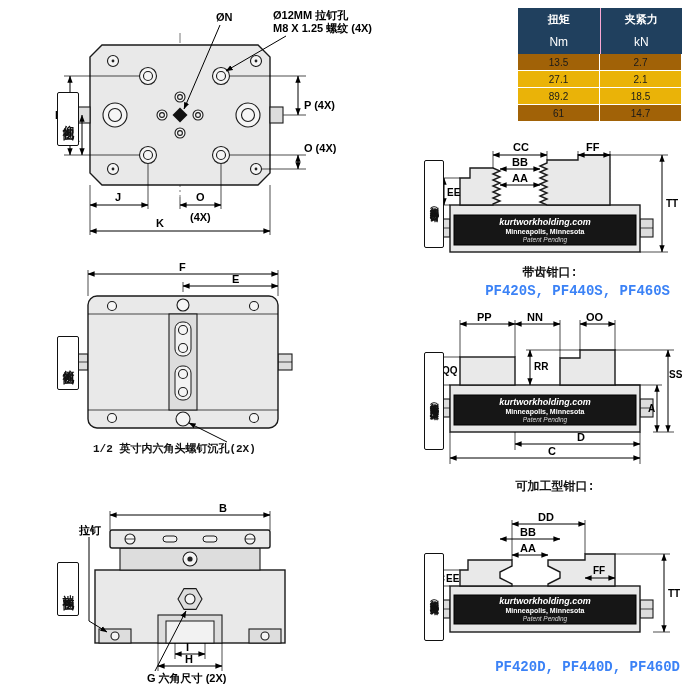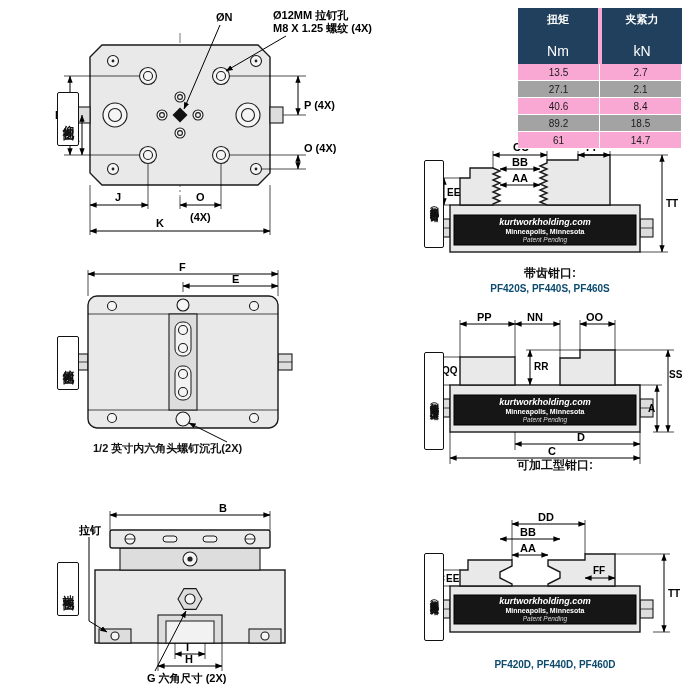--- a/index.html
+++ b/index.html
@@ -11,34 +11,34 @@
   .vlabel { position:absolute; writing-mode:vertical-rl; text-orientation:mixed;
             background:#fff; border:1.5px solid #111; border-radius:2px;
             font-weight:bold; color:#111; display:flex; align-items:center;
             justify-content:center; padding:4px 3px; z-index:6; }
   .vlabel.big   { font-size:11.5px; letter-spacing:2px; width:22px; }
   .vlabel.small { font-size:9px;  letter-spacing:1px; width:20px; }
 
   
   .spec-table { position:absolute; left:518px; top:8px; width:164px; z-index:4; }
   .t-head { display:flex; background:#20405e; color:#fff; text-align:center; }
-  .t-hcell { flex:1; padding:4px 0 5px; border-right:4px solid #f9a8d4; }
+  .t-hcell { flex:1; padding:4px 0 5px; border-right:1px solid #f9a8d4; }
   .t-hcell:last-child { border-right:none; }
   .t-hcell .tt { font-size:11px; font-weight:bold; }
-  .t-hcell .tu { font-size:14px; margin-top:16px; }
+  .t-hcell .tu { font-size:12px; margin-top:8px; }
   .t-row { display:flex; text-align:center; font-size:10px; color:#1a1a1a; }
   .t-row > div { flex:1; padding:3px 0 2px; border-right:1px solid #fff; border-bottom:1px solid #fff; }
-  .rowA { background:#f9a8d4; }
-  .rowB { background:#a3a3a3; }
+  .rowA { background:#a16207; }
+  .rowB { background:#eab308; }
 
   
-  .caption { position:absolute; text-align:center; line-height:1.3; z-index:4; }
+  .caption { position:absolute; text-align:center; line-height:1.3; z-index:4;font-family:Liberation Mono, monospace; }
   .cap-title  { font-size:12px; font-weight:bold; color:#111; }
-  .cap-models { font-size:10px; font-weight:bold; color:#0c4a6e; }
-  .note-caption { position:absolute; font-size:11px; font-weight:bold; color:#111; z-index:4; }
+  .cap-models { font-size:14px; font-weight:bold; color:#3b82f6;text-align:right; }
+  .note-caption { position:absolute; font-size:11px; font-weight:bold; color:#111; z-index:4;font-family:Liberation Mono, monospace; }
 
   
   svg { position:absolute; overflow:visible; }
   .part  { fill:#e9e9e9; stroke:#1a1a1a; stroke-width:1.4; }
   .part2 { fill:#dddddd; stroke:#1a1a1a; stroke-width:1.1; }
   .inner { fill:#f2f2f2; stroke:#1a1a1a; stroke-width:1; }
   .hole  { fill:#f5f5f5; stroke:#1a1a1a; stroke-width:1.1; }
   .dot   { fill:#222; }
   .dim   { stroke:#000; stroke-width:1; fill:none; }
   .ext   { stroke:#000; stroke-width:0.7; fill:none; }
@@ -66,24 +66,20 @@
         <div class="tu">kN</div>
       </div>
     </div>
     <div class="t-row rowA">
       <div>13.5</div>
       <div>2.7</div>
     </div>
     <div class="t-row rowB">
       <div>27.1</div>
       <div>2.1</div>
-    </div>
-    <div class="t-row rowA">
-      <div>40.6</div>
-      <div>8.4</div>
     </div>
     <div class="t-row rowB">
       <div>89.2</div>
       <div>18.5</div>
     </div>
     <div class="t-row rowA">
       <div>61</div>
       <div>14.7</div>
     </div>
   </div>
@@ -307,21 +303,21 @@
 
     <line class="ext" x1="85" y1="120" x2="85" y2="138"></line>
     <line class="ext" x1="210" y1="120" x2="210" y2="152"></line>
     <line class="ext" x1="20" y1="120" x2="20" y2="152"></line>
     <line class="dim" x1="85" y1="132" x2="210" y2="132" marker-start="url(#m4)" marker-end="url(#m4)"></line>
     <text class="dtxt" x="147" y="129">D</text>
     <line class="dim" x1="20" y1="146" x2="210" y2="146" marker-start="url(#m4)" marker-end="url(#m4)"></line>
     <text class="dtxt" x="118" y="143">C</text>
   </svg>
   <div class="vlabel small" style="left:424px;top:352px;height:98px">侧视图（可加工型钳口）</div>
-  <div class="caption" style="left:430px;top:458px;width:250px">
+  <div class="caption" style="left:430px;top:480px;width:250px">
     <div class="cap-title">可加工型钳口:</div>
   </div>
 
   <svg style="left:55px;top:503px" width="330" height="186" viewBox="0 0 330 186">
     <defs>
       <marker id="m5" viewBox="0 0 10 10" refX="9.5" refY="5" markerWidth="7" markerHeight="7" orient="auto-start-reverse">
         <path d="M0,1.2 L10,5 L0,8.8 Z" fill="#000"></path>
       </marker>
     </defs>
     <rect class="part" x="40" y="67" width="190" height="73"></rect>

